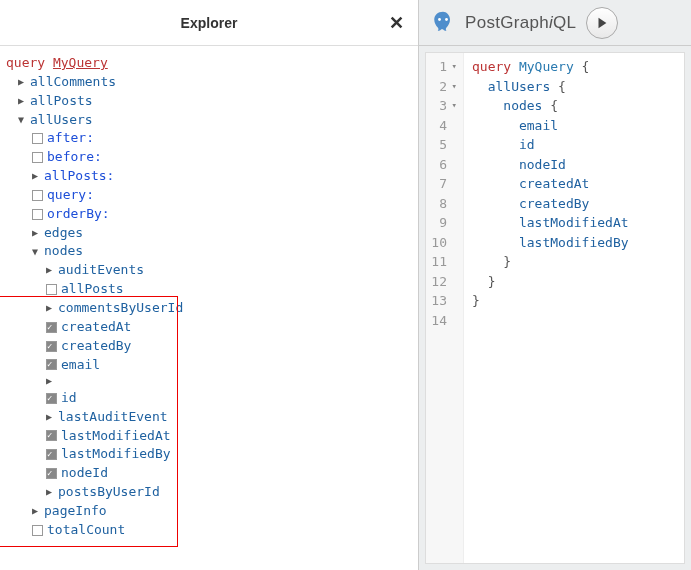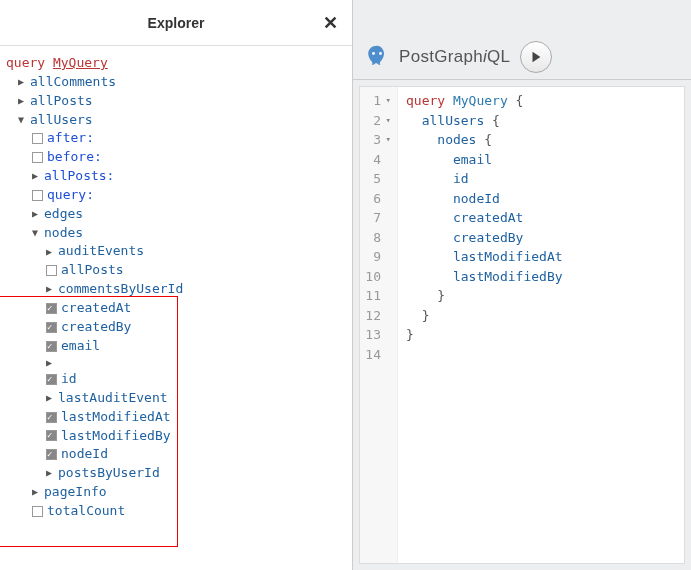--- a/index.html
+++ b/index.html
@@ -1,17 +1,17 @@
 <!DOCTYPE html>
 <html><head>
   <meta charset="utf-8">
   <style>
     * { box-sizing: border-box; margin: 0; padding: 0; }
     body { font-family: "Helvetica Neue", Arial, sans-serif; font-size: 13px; width: 691px; height: 570px; display: flex; overflow: hidden; background: #fff; }
-    .explorer-panel { width: 353px; height: 100%; display: flex; flex-direction: column; border-right: 1px solid #ccc; }
+    .explorer-panel { width: 419px; height: 100%; display: flex; flex-direction: column; border-right: 1px solid #ccc; }
     .explorer-header { height: 46px; display: flex; align-items: center; justify-content: center; position: relative; border-bottom: 1px solid #ddd; }
     .explorer-title { font-weight: bold; font-size: 14px; color: #333; }
     .close-btn { position: absolute; right: 14px; top: 12px; font-size: 18px; font-weight: bold; cursor: pointer; color: #333; }
     .explorer-body { flex: 1; overflow-y: auto; padding: 8px 4px 8px 4px; font-family: Consolas, Monaco, monospace; font-size: 13px; line-height: 1.45; position: relative; }
     .explorer-body::-webkit-scrollbar { width: 10px; }
     .explorer-body::-webkit-scrollbar-track { background: #f0f0f0; }
     .explorer-body::-webkit-scrollbar-thumb { background: #c0c0c0; border-radius: 4px; }
     .query-kw { color: #b33; }
     .query-name { color: #b33; text-decoration: underline; text-decoration-color: #b33; }
     .tree-row { display: flex; align-items: center; white-space: nowrap; padding: 0 0 0 2px; }
@@ -20,21 +20,21 @@
     .indent-2 { padding-left: 28px; }
     .indent-3 { padding-left: 42px; }
     .toggle { display: inline-block; width: 10px; color: #555; font-size: 10px; margin-right: 2px; user-select: none; }
     .cb { display: inline-block; width: 11px; height: 11px; border: 1px solid #999; margin-right: 4px; vertical-align: middle; background: #fff; position: relative; }
     .cb.checked { background: #888; }
     .cb.checked::after { content: "✓"; color: #fff; font-size: 9px; position: absolute; top: -2px; left: 0; }
     .field-blue { color: #1f61a0; }
     .field-purple { color: #1d4ed8; }
     .highlight-box { position: absolute; border: 1.5px solid #e00; pointer-events: none; }
     .right-panel { flex: 1; display: flex; flex-direction: column; background: #eceeef; }
-    .toolbar { height: 46px; display: flex; align-items: center; padding: 0 10px; background: #eceeef; border-bottom: 1px solid #ccc; margin-top: 34px; }
+    .toolbar { height: 46px; display: flex; align-items: center; padding: 0 10px; background: #eceeef; border-bottom: 1px solid #ccc; }
     .logo { width: 28px; height: 28px; margin-right: 8px; }
     .brand { font-size: 17px; color: #555; letter-spacing: 0.3px; }
     .brand em { font-style: italic; }
     .play-btn { width: 32px; height: 32px; border-radius: 50%; border: 1px solid #aaa; background: linear-gradient(#fff,#e8e8e8); display: flex; align-items: center; justify-content: center; margin-left: 10px; cursor: pointer; }
     .play-btn svg { width: 14px; height: 14px; }
     .editor { flex: 1; background: #fff; display: flex; font-family: Consolas, Monaco, monospace; font-size: 13px; line-height: 1.5; border-top: 1px solid #ddd; margin: 6px; border: 1px solid #ddd; }
     .gutter { width: 38px; background: #f7f7f7; color: #999; text-align: right; padding: 4px 6px 4px 2px; border-right: 1px solid #eee; user-select: none; }
     .gutter-line { display: flex; justify-content: flex-end; align-items: center; }
     .fold { font-size: 9px; color: #888; margin-left: 2px; width: 8px; }
     .code { padding: 4px 8px; white-space: pre; }
@@ -80,20 +80,24 @@
         </div>
         <div class="tree-row indent-2">
           <span class="toggle">▶</span>
           <span class="field-purple">allPosts:</span>
         </div>
         <div class="tree-row indent-2">
           <span class="cb"></span>
           <span class="field-purple">query:</span>
         </div>
         <div class="tree-row indent-2">
+          <span class="cb"></span>
+          <span class="field-purple">orderBy:</span>
+        </div>
+        <div class="tree-row indent-2">
           <span class="toggle">▶</span>
           <span class="field-blue">edges</span>
         </div>
         <div class="tree-row indent-2">
           <span class="toggle">▼</span>
           <span class="field-blue">nodes</span>
         </div>
         <div class="tree-row indent-3">
           <span class="toggle">▶</span>
           <span class="field-blue">auditEvents</span>

